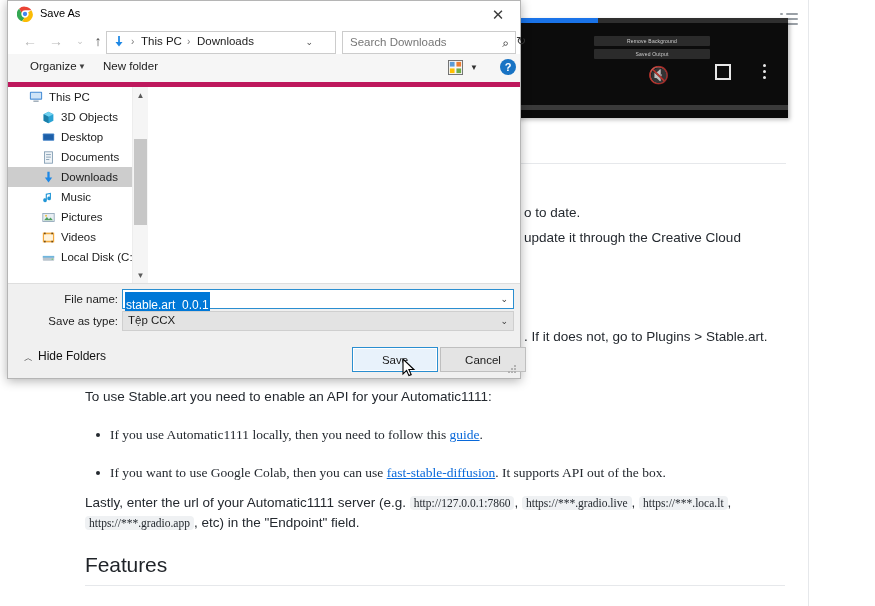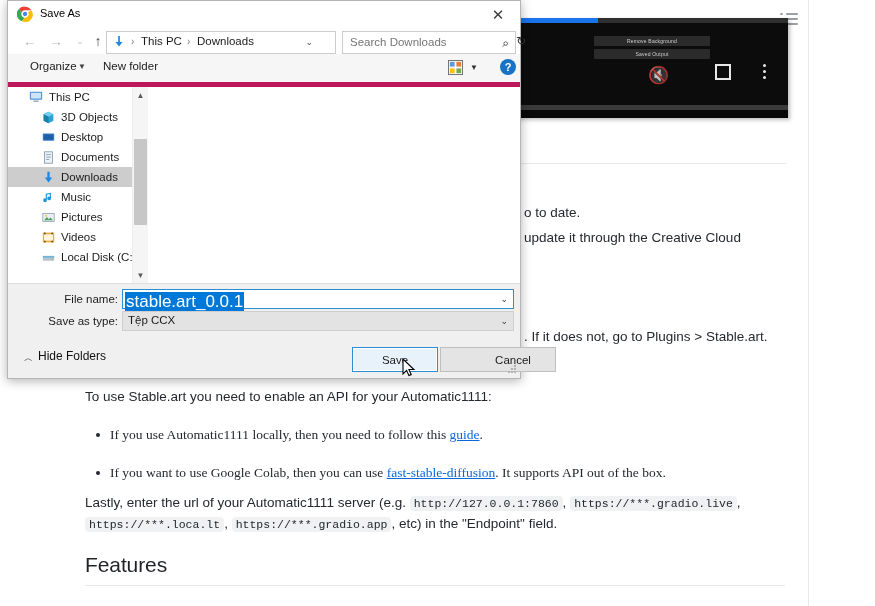--- a/index.html
+++ b/index.html
@@ -75,21 +75,21 @@
   ul.bullets li{
     position:relative;color:#24292f;font-size:13.5px;line-height:20px;margin-bottom:18px;font-family:Liberation Serif, serif;
   }
   ul.bullets li:before{
     content:"";position:absolute;left:-14px;top:8px;
     width:4px;height:4px;border-radius:50%;background:#24292f;
   }
   a.lnk{color:#0969da;text-decoration:underline;}
 
   code.cs{
-    font-family:Liberation Mono, monospace;
+    font-family:Liberation Serif, serif;
     font-size:11.5px;background:#eff1f3;border-radius:4px;
     padding:1px 4px;color:#24292f;white-space:nowrap;
   }
 
   h2.features{
     position:absolute;left:85px;top:553px;margin:0;
     font-size:21px;font-weight:400;color:#1f2328;letter-spacing:-.1px;
   }
   .features-rule{position:absolute;left:85px;top:585px;width:700px;height:1px;background:#e6e8eb;}
 
@@ -186,41 +186,41 @@
 
   .fields{position:relative;height:56px;background:#f0f0f0;}
   .fld-label{position:absolute;font-size:11.5px;color:#1b1b1b;text-align:right;width:95px;}
   .lbl-name{left:15px;top:9px;}
   .lbl-type{left:15px;top:31px;}
   .fld-input{
     position:absolute;left:114px;top:5px;width:390px;height:18px;
     background:#fff;border:1px solid #2a8ed0;
   }
   .fld-val{
-    position:absolute;left:2px;top:2px;font-size:17px;
-    background:#0078d7;color:#fff;padding:0 1px;
+    position:absolute;left:2px;top:2px;font-size:12px;
+    background:#0078d7;color:#fff;padding:6px 1px;
   }
   .fld-caret{position:absolute;right:5px;top:4px;font-size:9px;color:#3a3a3a;}
   .fld-select{
     position:absolute;left:114px;top:27px;width:390px;height:18px;
     background:#e3e3e3;border:1px solid #cfcfcf;
   }
   .fld-seltext{position:absolute;left:5px;top:2px;font-size:11.5px;color:#1b1b1b;}
 
   .footer{position:relative;height:36px;background:#f0f0f0;}
   .hf-caret{position:absolute;left:16px;top:12px;font-size:9px;color:#303030;}
   .hf-text{position:absolute;left:30px;top:9px;}
   .dlg-btn{
     position:absolute;top:7px;width:84px;height:23px;
     background:#e4e4e4;border:1px solid #bfbfbf;
     font-size:11.5px;color:#1b1b1b;
     display:flex;align-items:center;justify-content:center;cursor:default;
   }
   .btn-save{left:344px;background:#e8f2fb;border:1px solid #2a8ed0;box-shadow:inset 0 0 0 1px #fff;}
-  .btn-cancel{left:432px;padding-left:30px;}
+  .btn-cancel{left:432px;}
   .grip{position:absolute;right:3px;bottom:2px;width:9px;height:9px;}
   .grip b{position:absolute;width:2px;height:2px;background:#b2b2b2;}
 
   .cursor{position:absolute;left:402px;top:358px;width:14px;height:20px;pointer-events:none;}
 </style>
 </head>
 <body>
 
 <div id="page-bg">
 

